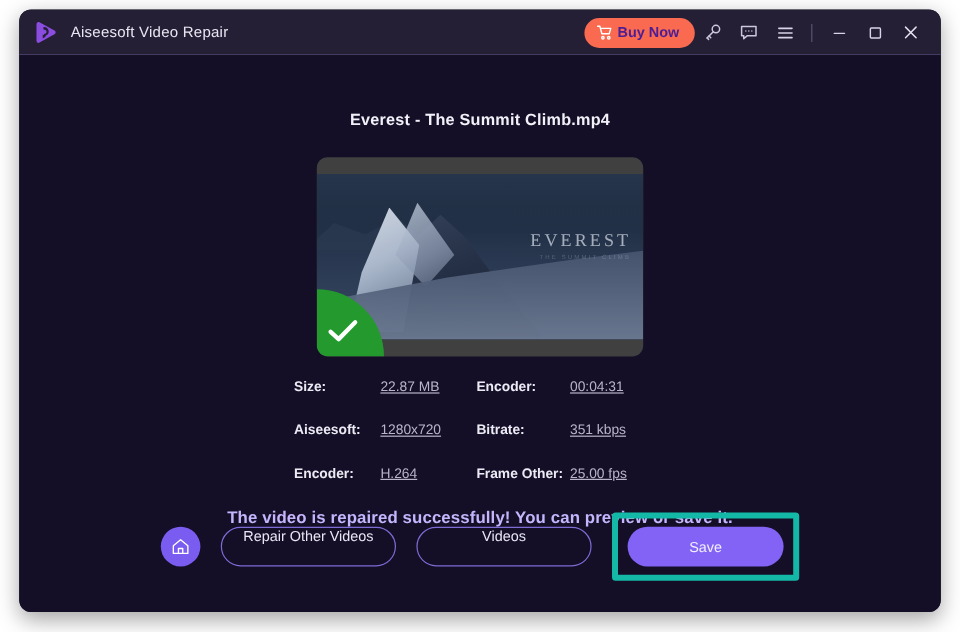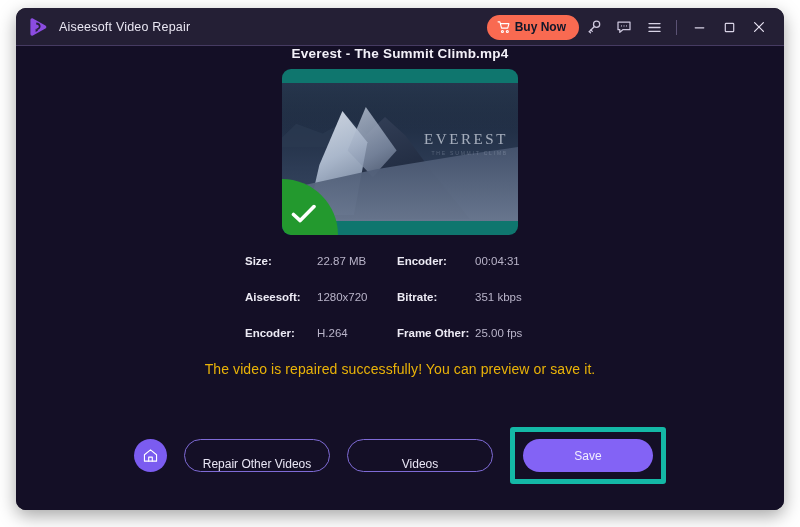--- a/index.html
+++ b/index.html
@@ -64,21 +64,21 @@
     align-items: center;
     height: 100%;
     padding-right: 10px;
   }
 
   .buy-now {
     display: flex;
     align-items: center;
     gap: 4px;
     background: #f96a51;
-    color: #0f172a;
+    color: #4c1d95;
     font-size: 12px;
     font-weight: bold;
     border: none;
     border-radius: 13px;
     height: 25px;
     padding: 0 13px 0 10px;
     cursor: pointer;
     white-space: nowrap;
   }
 
@@ -104,35 +104,36 @@
   #body {
     flex: 1;
     background: #140f26;
     position: relative;
     display: flex;
     flex-direction: column;
     align-items: center;
   }
 
   #file-name {
+    margin-top: 46px;
     color: #f2f0f8;
     font-size: 13.5px;
     font-weight: bold;
     letter-spacing: .2px;
   }
 
   
   #thumb {
-    margin-top: 8px;
-    width: 236px;
+    margin-top: 24px;
+    width: 272px;
     height: 166px;
     border-radius: 9px;
     position: relative;
     overflow: hidden;
-    background: #0f766e;
+    background: #404040;
   }
   .thumb-pic {
     position: absolute;
     left: 0; right: 0;
     top: 14px; bottom: 14px;
     background:
       linear-gradient(180deg, #1b2739 0%, #223047 34%, #2d3c55 62%, #3b4a64 100%);
     overflow: hidden;
   }
   
@@ -228,28 +229,29 @@
     font-size: 11.5px;
   }
   .m-label {
     color: #eceaf4;
     font-weight: bold;
     white-space: nowrap;
   }
   .m-value {
     color: #b9b4c9;
     white-space: nowrap;
+    text-decoration: underline;
   }
 
   
   #status-text {
     margin-top: 22px;
-    color: #eab308;
+    color: #c4b5fd;
     font-size: 14px;
-    font-weight: normal;
+    font-weight: bold;
     letter-spacing: .1px;
   }
 
   
   #actions {
     position: absolute;
     left: 0; right: 0;
     bottom: 26px;
     display: flex;
     align-items: center;
@@ -265,21 +267,21 @@
     flex: none;
   }
   .pill-outline {
     height: 33px;
     min-width: 146px;
     border: 1px solid #7f6bd6;
     border-radius: 17px;
     background: transparent;
     color: #e9e6f5;
     font-size: 12px;
-    display: flex; align-items: flex-end; justify-content: center;
+    display: flex; align-items: flex-start; justify-content: center;
     cursor: pointer;
     padding: 0 16px;
     box-sizing: border-box;
     white-space: nowrap;
   }
   .highlight-box {
     border: 5px solid #14b8a6;
     border-radius: 3px;
     padding: 7px 8px;
     display: flex;

